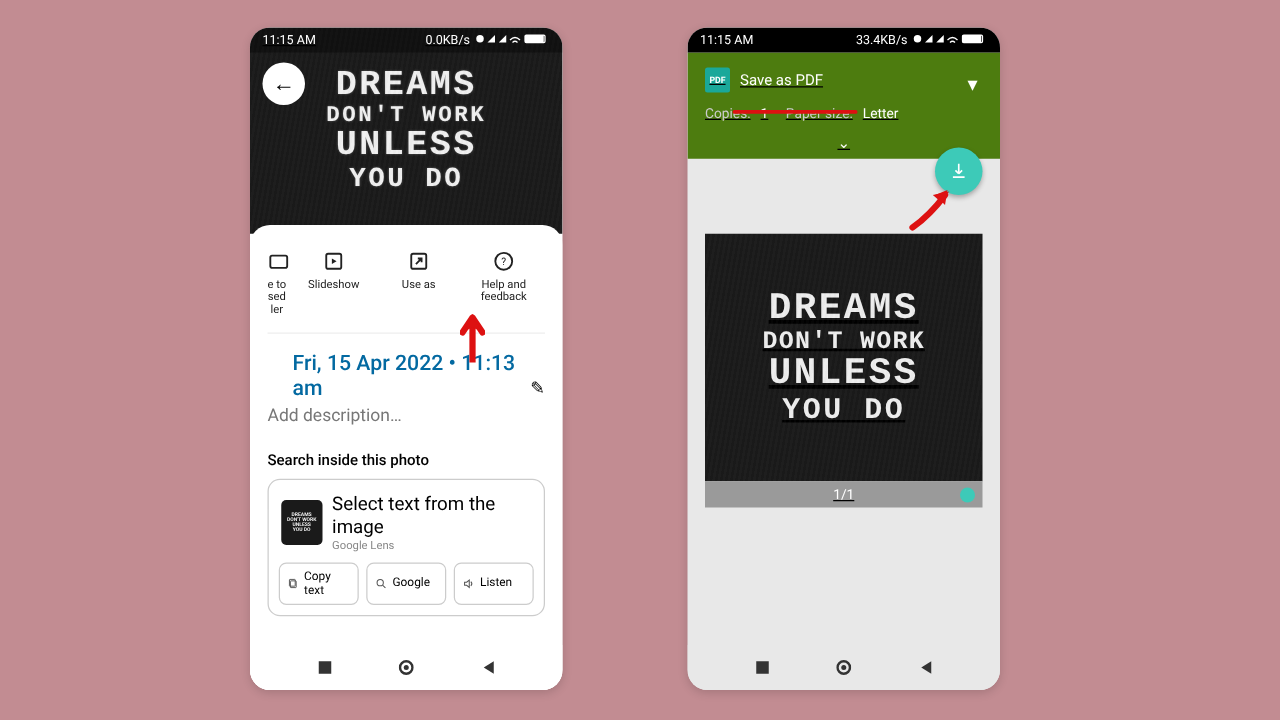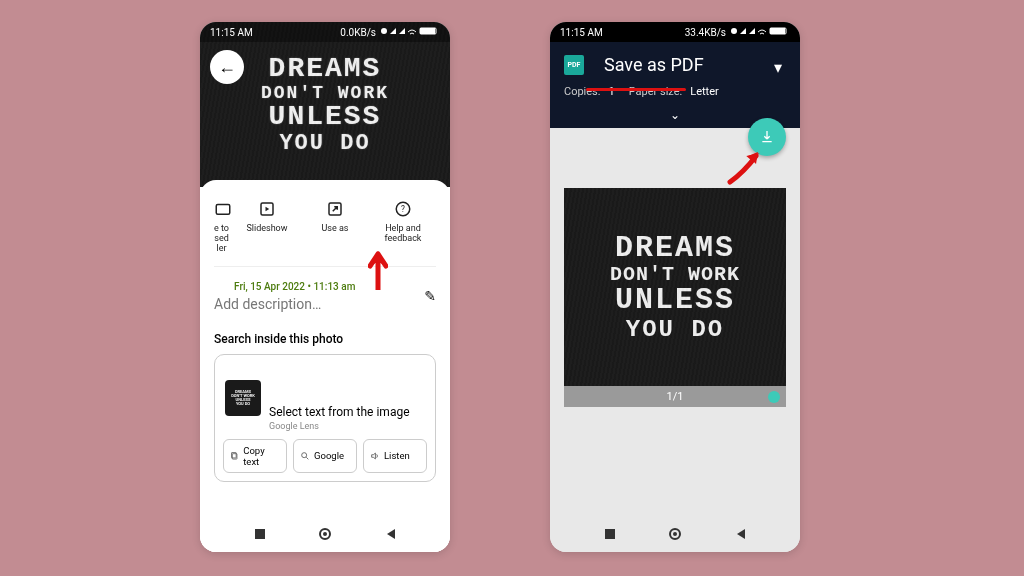--- a/index.html
+++ b/index.html
@@ -12,20 +12,21 @@
     overflow: hidden;
   }
   .phone {
     position: absolute;
     width: 250px;
     height: 530px;
     background: #fff;
     border-radius: 16px;
     overflow: hidden;
     box-shadow: 0 2px 8px rgba(0,0,0,0.15);
+    text-decoration: underline;
   }
   .phone-left { left: 200px; top: 22px; }
   .phone-right { left: 550px; top: 22px; background: #e8e8e8; }
 
   .status-bar {
     height: 20px;
     background: #000;
     color: #fff;
     font-size: 10px;
     display: flex;
@@ -101,40 +102,40 @@
   .action-item.clipped { flex: 0 0 18px; align-items: flex-start; overflow: hidden; white-space: pre; }
   .action-icon { width: 18px; height: 18px; }
 
   .meta {
     padding: 14px 0 8px;
     display: flex;
     justify-content: space-between;
     align-items: center;
   }
   .meta-text { display:flex; flex-direction:column; gap:4px;}
-  .meta-date { font-size: 10px; font-weight: 500; color:#4d7c0f;padding-left:20px; }
+  .meta-date { font-size: 17px; font-weight: 500; color:#0369a1;padding-left:20px; }
   .meta-desc { font-size: 14px; color:#777; }
   .edit-icon { font-size: 14px; }
 
   .search-label { font-size: 12px; font-weight:500; margin: 12px 0 8px; }
   .search-box {
     border: 1px solid #ccc;
     border-radius: 10px;
     padding: 8px;
   }
   .search-main {
     display: flex; align-items: center; gap: 8px; padding: 2px 2px 8px;
   }
   .thumb {
     width: 36px; height: 36px; border-radius: 4px; background:#1a1a1a;
     display:flex; flex-direction:column; justify-content:center; align-items:center;
     color:#eee; font-size:4px; font-weight:700; line-height:1;
   }
   .search-texts { display:flex; flex-direction:column; gap:2px; }
-  .search-title { font-size: 12px; margin-top: 40px; }
+  .search-title { font-size: 15px; }
   .search-sub { font-size: 9px; color:#888; }
   .chip-row { display:flex; gap:6px; }
   .chip {
     flex:1;
     border: 1px solid #ccc;
     border-radius: 6px;
     padding: 5px 6px;
     font-size: 9.5px;
     display:flex;
     align-items:center;
@@ -149,31 +150,31 @@
     display:flex;
     justify-content:space-evenly;
     align-items:center;
     background: transparent;
   }
   .nav-bar.light { background:#fff; }
   .nav-shape { width:12px; height:12px; }
 
   
   .print-header {
-    background: #0f172a;
+    background: #4d7c0f;
     color: #fff;
     padding: 6px 0 0;
     position: relative;
   }
   .dest-row {
     display:flex; align-items:center; gap:8px; padding: 6px 14px;
     position: relative;
   }
   .pdf-icon-box { width:20px; height:20px; background:#1aa89a; border-radius:2px; display:flex; align-items:center; justify-content:center; font-size:7px; font-weight:700; }
-  .dest-text { font-size: 18px; color:#fff;margin-left:12px; }
+  .dest-text { font-size: 12px; color:#fff; }
   .chevron-down { position:absolute; right:18px; top:10px; }
   .opts-row { display:flex; padding: 4px 14px 8px; font-size: 11px; color:#ccc; align-items:center; }
   .opts-row .val { color:#fff; margin:0 14px 0 8px; }
   .expand-row { text-align:center; padding:2px 0 6px; font-size:12px; color:#fff; }
 
   .fab {
     position:absolute;
     right: 14px; top: 96px;
     width: 38px; height: 38px;
     border-radius: 50%;

